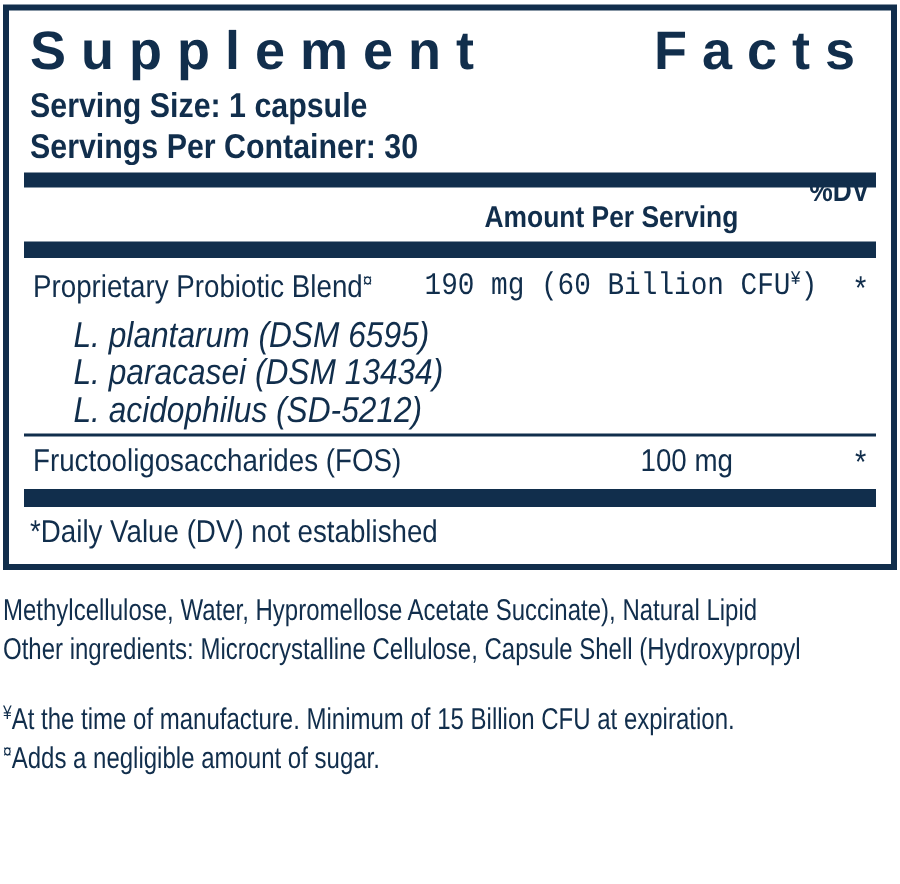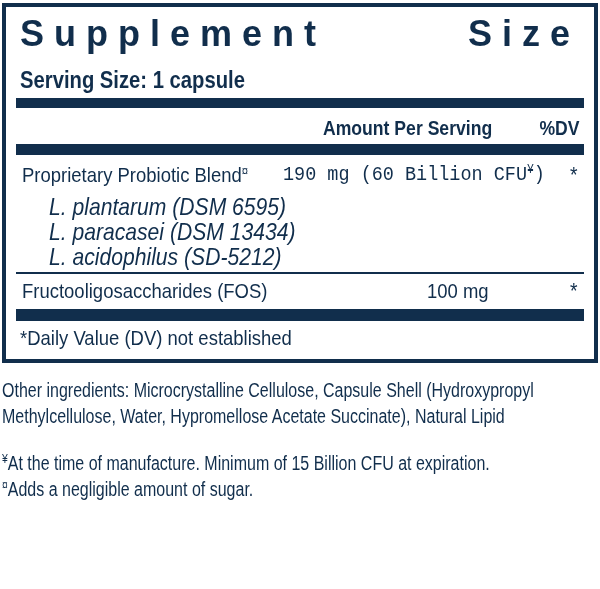--- a/index.html
+++ b/index.html
@@ -25,34 +25,33 @@
     padding-top: 4px;
     letter-spacing: 10px;
     text-align: justify;
     text-align-last: justify;
     white-space: nowrap;
   }
   .serving-line {
     font-size: 23px;
     font-weight: 700;
     line-height: 27px;
-    margin-top: 10px;
   }
   .cond { display: inline-block; transform: scaleX(0.88); transform-origin: 0 50%; white-space: nowrap; }
   .cond-r { display: inline-block; transform: scaleX(0.88); transform-origin: 100% 50%; white-space: nowrap; }
   .bar { height: 10px; background: var(--navy); margin: 4px -4px 0 -4px; }
   .bar-mid { height: 11px; background: var(--navy); margin: 0 -4px; }
   .bar-thick { height: 12px; background: var(--navy); margin: 5px -4px 0 -4px; }
   .col-header-row { position: relative; height: 36px; }
   .col-header-row .amount-h {
     position: absolute; left: 303px; bottom: 4px;
     font-size: 20px; font-weight: 700;
   }
   .col-header-row .dv-h {
-    position: absolute; right: 0; bottom: 4px;
+    position: absolute; right: 0; bottom: 21px;
     font-size: 20px; font-weight: 700;
   }
   .nutrient-row { position: relative; height: 26px; font-size: 21px; line-height: 26px; }
   .row-blend { margin-top: 7px; }
   .row-fos { margin-top: 4px; }
   .nutrient-row .n-name { position: absolute; left: 2px; top: 0; }
   .row-blend .n-amount { position: absolute; left: 263px; top: 0; font-family: Liberation Mono, monospace; }
   .row-fos .n-amount { position: absolute; left: 407px; top: 0; }
   .nutrient-row .n-dv { position: absolute; right: 2px; top: 0; font-size: 22px; }
   sup.mark { font-size: 13px; vertical-align: baseline; position: relative; top: -7px; line-height: 0; }
@@ -72,24 +71,27 @@
   .footer { padding: 14px 0 0 2px; }
   .fline { font-size: 20px; line-height: 26px; }
   .fnotes { margin-top: 21px; }
   .cond80 { display: inline-block; transform: scaleX(0.80); transform-origin: 0 50%; white-space: nowrap; }
 </style>
 </head>
 <body>
 
 <div class="facts-box">
 
-  <div class="facts-title">Supplement Size</div>
+  <div class="facts-title">Supplement Facts</div>
 
   <div class="serving-line">
     <span class="cond">Serving Size: 1 capsule</span>
+  </div>
+  <div class="serving-line">
+    <span class="cond">Servings Per Container: 30</span>
   </div>
 
   <div class="bar"></div>
 
   <div class="col-header-row">
     <span class="amount-h"><span class="cond">Amount Per Serving</span></span>
     <span class="dv-h"><span class="cond-r">%DV</span></span>
   </div>
 
   <div class="bar-mid"></div>
@@ -116,20 +118,20 @@
 
   <div class="bar-thick"></div>
 
   <div class="dv-footnote">
     <span class="cond">*Daily Value (DV) not established</span>
   </div>
 
 </div>
 
 <div class="footer">
+  <div class="fline"><span class="cond80">Methylcellulose, Water, Hypromellose Acetate Succinate), Natural Lipid</span></div>
   <div class="fline"><span class="cond80">Other ingredients: Microcrystalline Cellulose, Capsule Shell (Hydroxypropyl</span></div>
-  <div class="fline"><span class="cond80">Methylcellulose, Water, Hypromellose Acetate Succinate), Natural Lipid</span></div>
 
   <div class="fnotes">
     <div class="fline"><span class="cond80"><sup class="mark">¥</sup><span>At the time of manufacture. Minimum of 15 Billion CFU at expiration.</span></span></div>
     <div class="fline"><span class="cond80"><sup class="mark">¤</sup><span>Adds a negligible amount of sugar.</span></span></div>
   </div>
 </div>
 
 </body></html>

